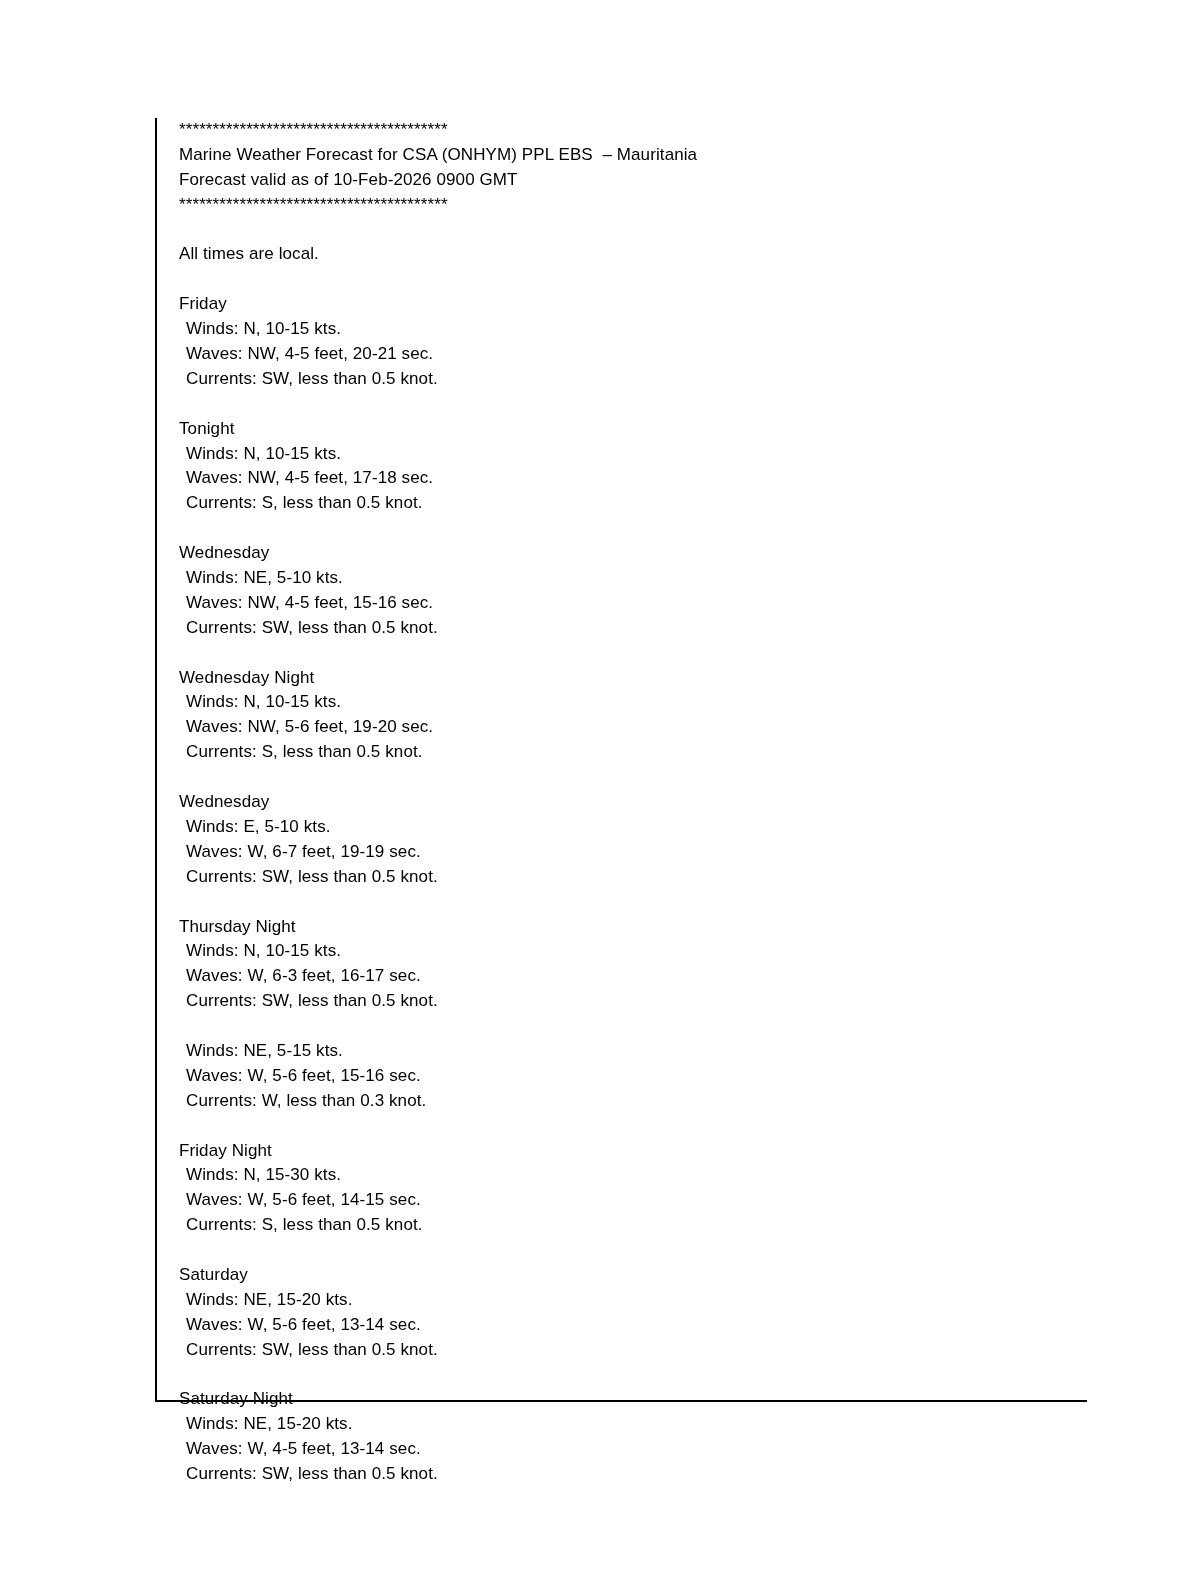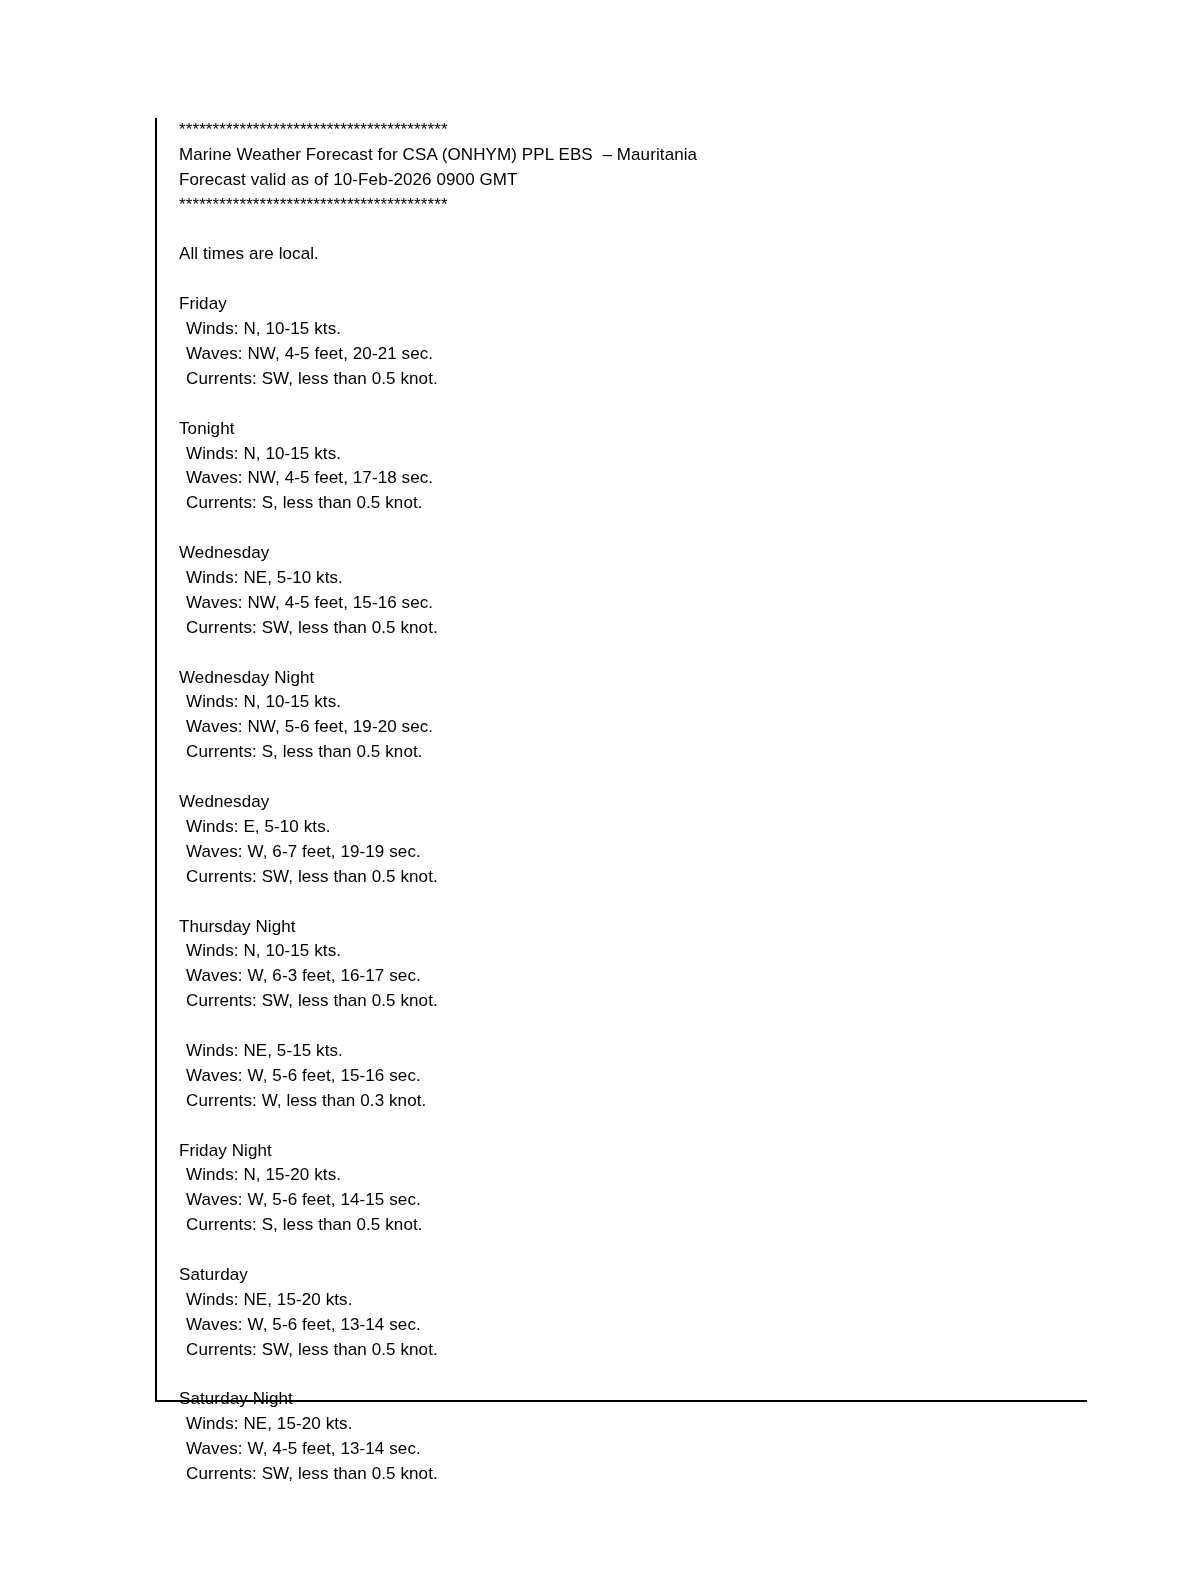--- a/index.html
+++ b/index.html
@@ -107,21 +107,21 @@
         </div>
         <div class="line"></div>
         <div>
           <div class="line detail">Winds: NE, 5-15 kts.</div>
           <div class="line detail">Waves: W, 5-6 feet, 15-16 sec.</div>
           <div class="line detail">Currents: W, less than 0.3 knot.</div>
         </div>
         <div class="line"></div>
         <div>
           <div class="line">Friday Night</div>
-          <div class="line detail">Winds: N, 15-20 kts.</div>
+          <div class="line detail">Winds: N, 15-30 kts.</div>
           <div class="line detail">Waves: W, 5-6 feet, 14-15 sec.</div>
           <div class="line detail">Currents: S, less than 0.5 knot.</div>
         </div>
         <div class="line"></div>
         <div>
           <div class="line">Saturday</div>
           <div class="line detail">Winds: NE, 15-20 kts.</div>
           <div class="line detail">Waves: W, 5-6 feet, 13-14 sec.</div>
           <div class="line detail">Currents: SW, less than 0.5 knot.</div>
         </div>

